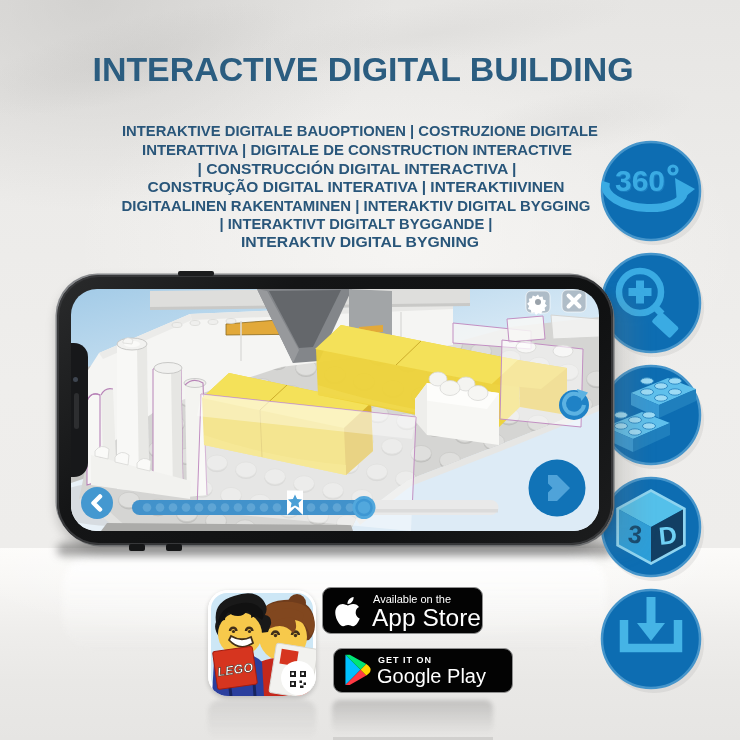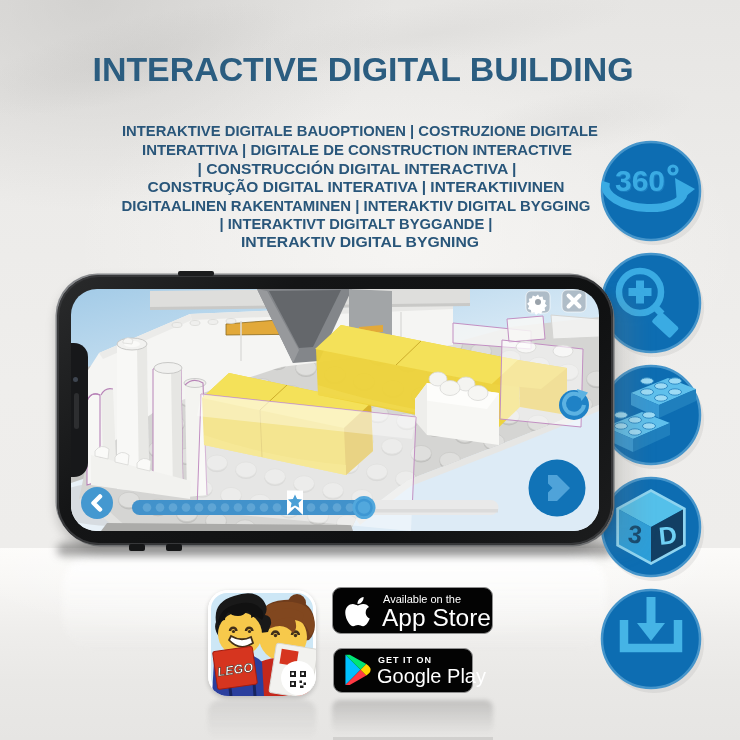--- a/index.html
+++ b/index.html
@@ -587,30 +587,30 @@
           <rect x="92" y="95.5" width="3.5" height="2.5"></rect>
 </g>
 
 <g transform="rotate(-8 26 78)">
 <rect x="7" y="59" width="40" height="38" rx="2" fill="#d6351f" stroke="#a51d10" stroke-width="1"></rect>
 <text x="27" y="84" text-anchor="middle" font-family="Liberation Sans,sans-serif" font-weight="bold" font-size="12.5" fill="#ffffff" stroke="#1b1b10" stroke-width="0.45" letter-spacing="0.2" font-style="italic">LEGO</text>
 </g>
 </svg>
 </div>
 
-<div class="abs" style="left:332px;top:587px;width:161px;height:47px;border-radius:9px;background:#030303;border:1.5px solid #8f8f8f;box-sizing:border-box;">
+<div class="abs" style="left:322px;top:587px;width:161px;height:47px;border-radius:9px;background:#030303;border:1.5px solid #8f8f8f;box-sizing:border-box;">
 <svg width="158" height="44" viewBox="0 0 158 44">
 
 <path transform="translate(12,7) scale(0.065)" fill="#ffffff" d="M318.7 268.7c-.2-36.7 16.4-64.4 50-84.8-18.8-26.9-47.2-41.7-84.7-44.6-35.5-2.8-74.3 20.7-88.5 20.7-15 0-49.4-19.7-76.4-19.7C63.3 141.2 4 184.8 4 273.5q0 39.3 14.4 81.2c12.8 36.7 59 126.7 107.2 125.2 25.2-.6 43-17.9 75.8-17.9 31.8 0 48.3 17.9 76.4 17.9 48.6-.7 90.4-82.5 102.6-119.3-65.2-30.7-61.7-90-61.7-91.9zm-56.6-164.2c27.3-32.4 24.8-61.9 24-72.5-24.1 1.4-52 16.4-67.9 34.9-17.5 19.8-27.8 44.3-25.6 71.9 26.1 2 49.9-11.4 69.5-34.3z"></path>
 <text x="50" y="14.5" font-family="Liberation Sans,sans-serif" font-size="11" fill="#ffffff">Available on the</text>
 <text x="49" y="38" font-family="Liberation Sans,sans-serif" font-size="24.5" fill="#ffffff">App Store</text>
 </svg>
 </div>
 
-<div class="abs" style="left:333px;top:648px;width:140px;height:45px;border-radius:9px;background:#030303;border:1.5px solid #8f8f8f;box-sizing:border-box;">
+<div class="abs" style="left:333px;top:648px;width:180px;height:45px;border-radius:9px;background:#030303;border:1.5px solid #8f8f8f;box-sizing:border-box;">
 <svg width="157" height="42" viewBox="0 0 157 42">
 
 <g transform="translate(10,5) scale(0.72)">
 <path d="M2,1 L2,43 L23,22 Z" fill="#00c1ff"></path>
 <path d="M2,1 L23,22 L31,14 L8,1 Z" fill="#00e675"></path>
 <path d="M2,43 L23,22 L31,30 L8,43 Z" fill="#ff3a44"></path>
 <path d="M23,22 L31,14 Q37,18 37,22 Q37,26 31,30 Z" fill="#ffd400"></path>
 </g>
 <text x="44" y="14" font-family="Liberation Sans,sans-serif" font-weight="bold" font-size="9" fill="#ffffff" letter-spacing="1">GET IT ON</text>
 <text x="43" y="34" font-family="Liberation Sans,sans-serif" font-size="20" fill="#ffffff">Google Play</text>

